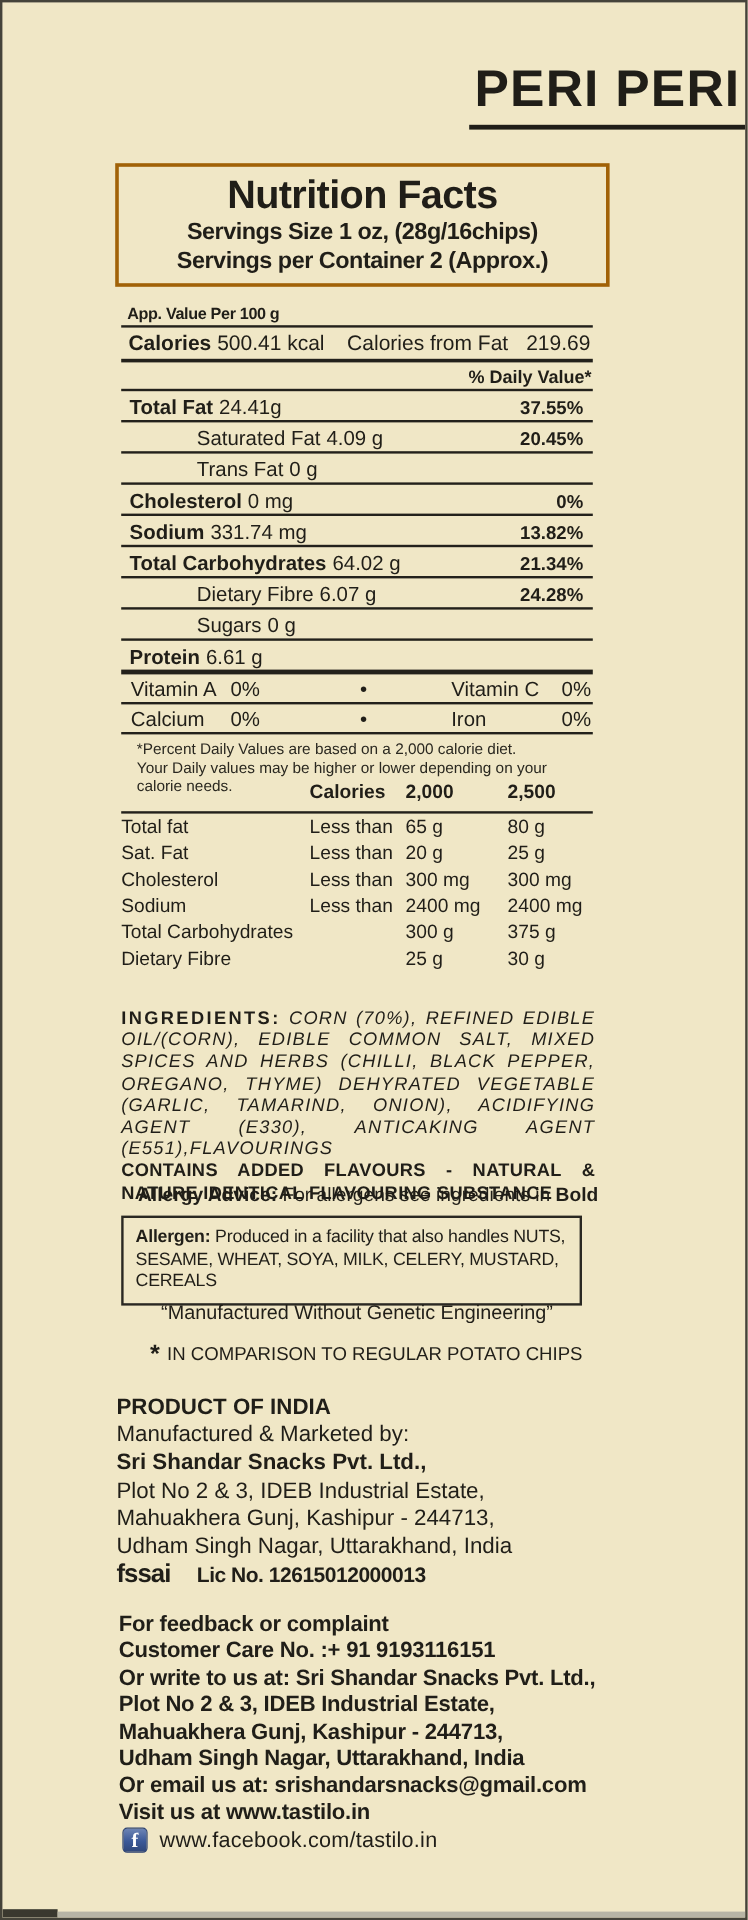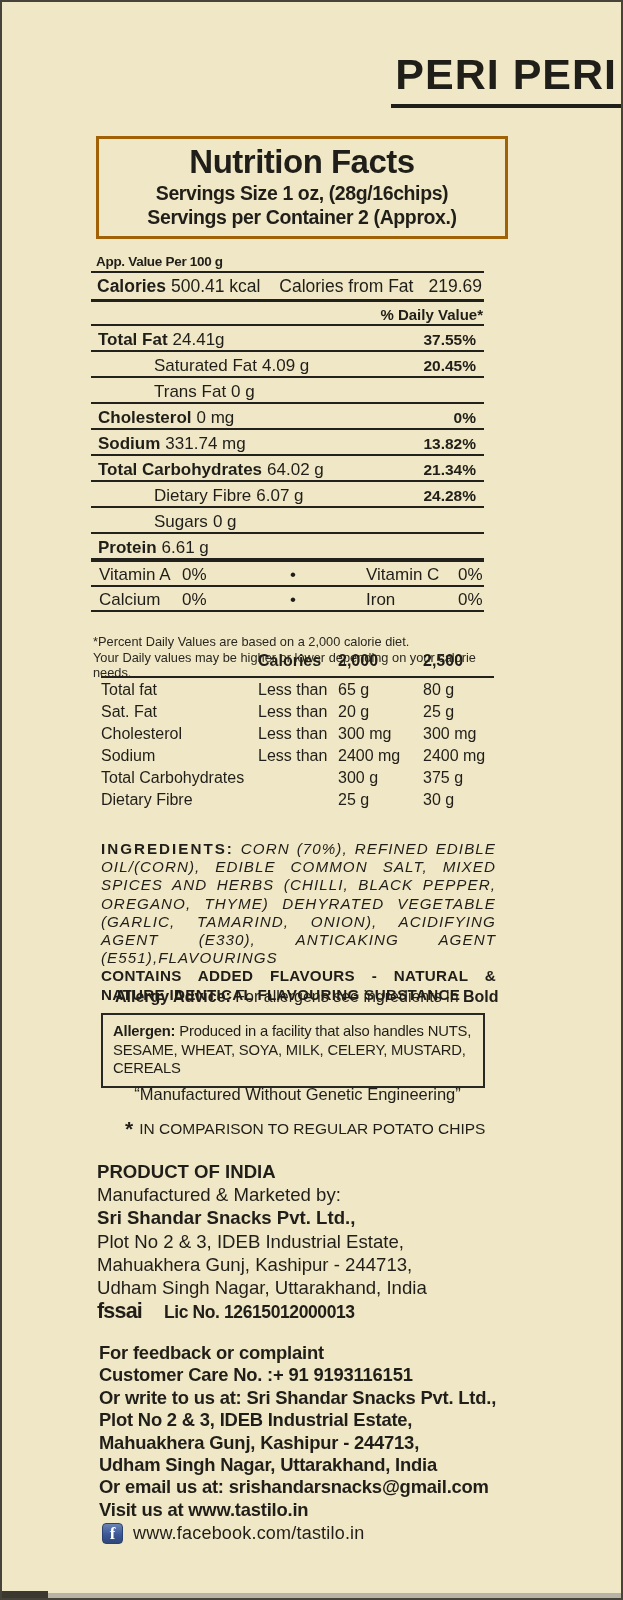--- a/index.html
+++ b/index.html
@@ -17,37 +17,37 @@
     border-bottom:4px solid #201e18; padding:0 4px 5px 4px;
   }
   
   .nf-box {
     position:absolute; top:134px; left:94px; width:412px;
     border:3px solid #a16207; text-align:center; padding:3px 0 7px 0;
   }
   .nf-title { font-size:33px; font-weight:bold; letter-spacing:-0.5px; line-height:39px; }
   .nf-sub { font-size:19.5px; font-weight:bold; letter-spacing:-0.4px; line-height:24px; }
   
-  .ntable { position:absolute; top:252px; left:89px; width:393px; }
+  .ntable { position:absolute; top:252px; left:99px; width:393px; }
   .hr  { height:2px; background:#23211b; }
   .hr3 { height:3px; background:#23211b; }
   .hr4 { height:4px; background:#23211b; }
   .app-val { font-size:13.5px; font-weight:bold; letter-spacing:-0.3px; height:17px; padding-left:5px; }
   .cal-row { display:flex; justify-content:space-between; align-items:baseline;
              height:26px; font-size:17.5px; padding:3px 2px 0 6px; }
   .cal-right { display:flex; gap:15px; align-items:flex-end; }
   .dv-head { text-align:right; font-weight:bold; font-size:15px; height:22px; padding:4px 1px 0 0; }
-  .nrow { display:flex; justify-content:space-between; align-items:center;
+  .nrow { display:flex; justify-content:space-between; align-items:flex-end;
           height:24px; font-size:17px; padding:3px 8px 0 7px; }
   .nrow .val { margin-left:5px; }
   .nrow.ind { padding-left:63px; }
   .pct { font-weight:bold; font-size:15.5px; }
   .micro { display:grid; grid-template-columns:83px 108px 76px 92px 1fr;
            height:23px; font-size:17px; padding:3px 0 0 8px; align-items:baseline; }
-  .footnote { font-size:12.8px; line-height:15.5px; padding:22px 0 0 2px; color:#2a2820; }
+  .footnote { font-size:12.8px; line-height:15.5px; padding:4px 0 0 2px; color:#2a2820;margin-left:11px; }
   
   .dvtable { position:absolute; top:650px; left:99px; width:393px; font-size:16px; }
   .dvgrid { display:grid; grid-template-columns:157px 80px 85px 1fr; }
   .dvhead { font-weight:bold; height:22px; }
   .dvrow  { height:22px; }
   .dvtable .hr { margin:2px 0 3px 0; }
   
   .ingredients { position:absolute; top:838px; left:99px; width:395px;
                  font-size:15.2px; line-height:18.2px; text-align:justify; }
   .ingredients .body { letter-spacing:1.05px;font-style:italic; }

